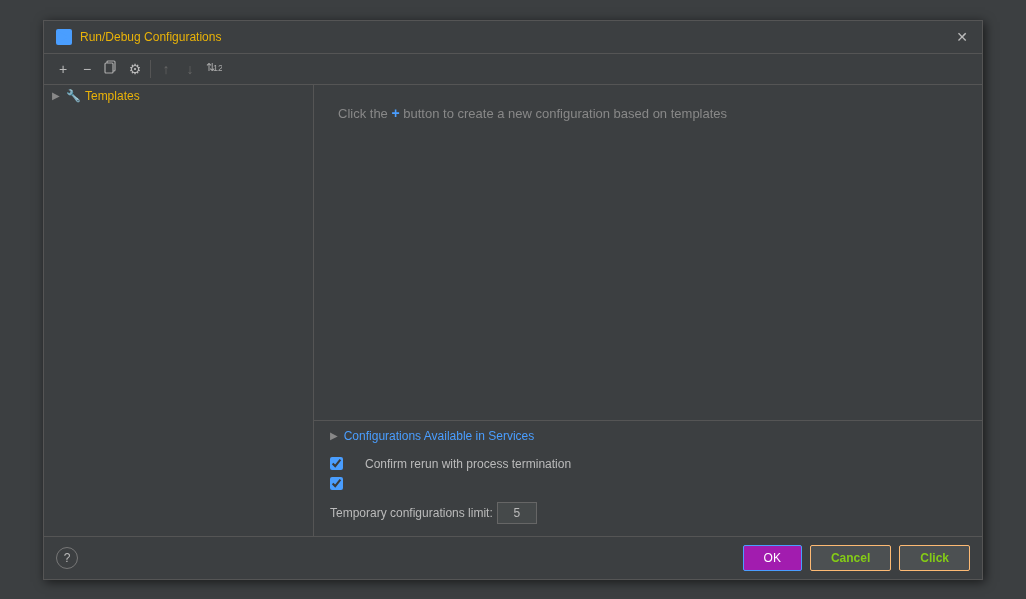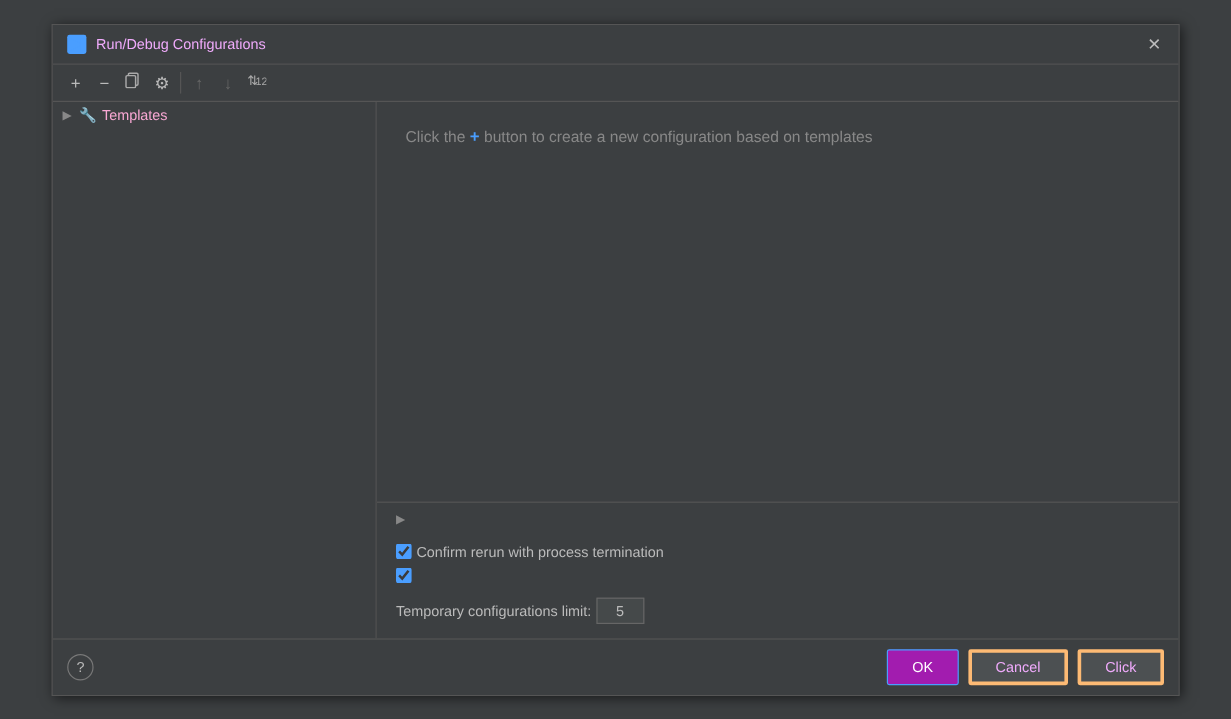--- a/index.html
+++ b/index.html
@@ -43,21 +43,21 @@
       background: #4a9eff;
       border-radius: 2px;
       display: flex;
       align-items: center;
       justify-content: center;
       color: white;
       font-size: 10px;
       font-weight: bold;
     }
     .title-text {
-      color: #f0abfc;
+      color: #eab308;
       font-size: 12px;
     }
     .close-btn {
       width: 16px;
       height: 16px;
       cursor: pointer;
       color: #bbbbbb;
       font-size: 14px;
       display: flex;
       align-items: center;
@@ -118,21 +118,21 @@
       font-size: 10px;
       color: #888;
       width: 10px;
     }
     .tree-icon {
       color: #4a9eff;
       font-size: 12px;
     }
     .tree-label {
       font-size: 12px;
-      color: #f9a8d4;
+      color: #eab308;
     }
     .right-panel {
       flex: 1;
       background: #3c3f41;
       display: flex;
       flex-direction: column;
       overflow: hidden;
     }
     .hint-area {
       flex: 1;
@@ -172,21 +172,21 @@
     }
     .checkboxes-area {
       padding: 6px 16px;
       display: flex;
       flex-direction: column;
       gap: 6px;
     }
     .checkbox-row {
       display: flex;
       align-items: center;
-      gap: 4px;
+      gap: 22px;
       color: #bbbbbb;
       font-size: 12px;
     }
     .checkbox-input {
       width: 13px;
       height: 13px;
       accent-color: #4a9eff;
       cursor: pointer;
     }
     .temp-config-row {
@@ -238,25 +238,26 @@
       background: #a21caf;
       border: 1px solid #4a9eff;
       color: white;
       font-size: 12px;
       cursor: pointer;
       border-radius: 2px;
     }
     .btn-secondary {
       padding: 5px 20px;
       background: #4c5052;
-      border: 3px solid #fdba74;
-      color: #f0abfc;
+      border: 1px solid #fdba74;
+      color: #84cc16;
       font-size: 12px;
       cursor: pointer;
       border-radius: 2px;
+      font-weight: bold;
     }
   </style>
 </head>
 <body>
 
 <div class="dialog">
 
   <div class="title-bar">
     <div class="title-bar-left">
       <div class="title-icon">
@@ -322,20 +323,21 @@
           <span>Click the</span>
           <span class="hint-plus">+</span>
           <span>button to create a new configuration based on templates</span>
         </span>
       </div>
 
       <div class="bottom-section">
 
         <div class="collapsible-header">
           <span class="collapsible-arrow">▶</span>
+          <span>Configurations Available in Services</span>
         </div>
 
         <div class="checkboxes-area">
           <div class="checkbox-row">
             <input type="checkbox" class="checkbox-input" checked="" style="">
             <label>Confirm rerun with process termination</label>
           </div>
           <div class="checkbox-row">
             <input type="checkbox" class="checkbox-input" checked="" style="">
           </div>

